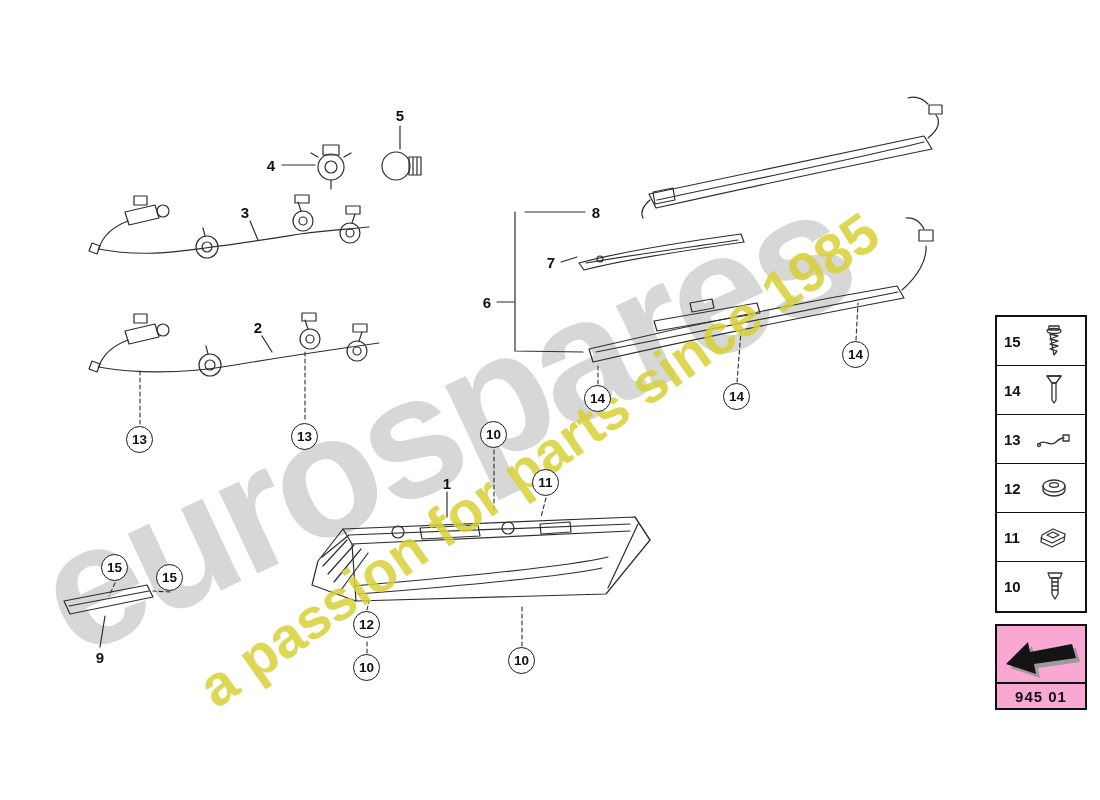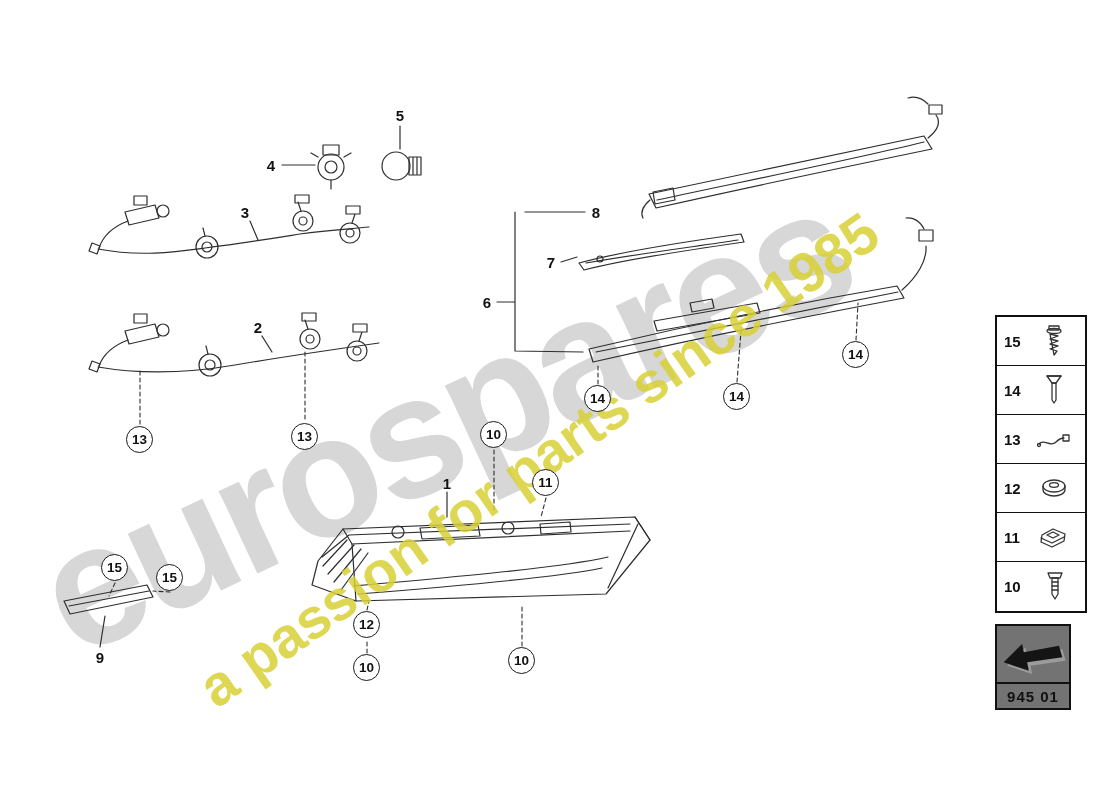--- a/index.html
+++ b/index.html
@@ -45,21 +45,21 @@
     padding:0 5px 0 7px; cursor:pointer;
   }
   .legend-row:last-child { border-bottom:none; }
   .legend-num { font-size:15px; font-weight:bold; width:24px; }
   .legend-icon { flex:1; display:flex; align-items:center; justify-content:center; }
   .legend-icon svg path, .legend-icon svg circle, .legend-icon svg ellipse {
     fill:none; stroke:#333; stroke-width:1.3; stroke-linejoin:round; stroke-linecap:round;
   }
   
   .codebox {
-    position:absolute; left:995px; top:624px; width:76px; background:#737373;
+    position:absolute; left:995px; top:624px; width:92px; background:#f9a8d4;
     border:2px solid #111; z-index:4; cursor:pointer;
   }
   .arrow-cell { height:56px; display:flex; align-items:center; justify-content:center; }
   .code-cell {
     border-top:2px solid #111; height:26px; display:flex; align-items:center;
     justify-content:center; font-size:15px; font-weight:bold; letter-spacing:1px;
   }
 </style>
 </head>
 <body>

